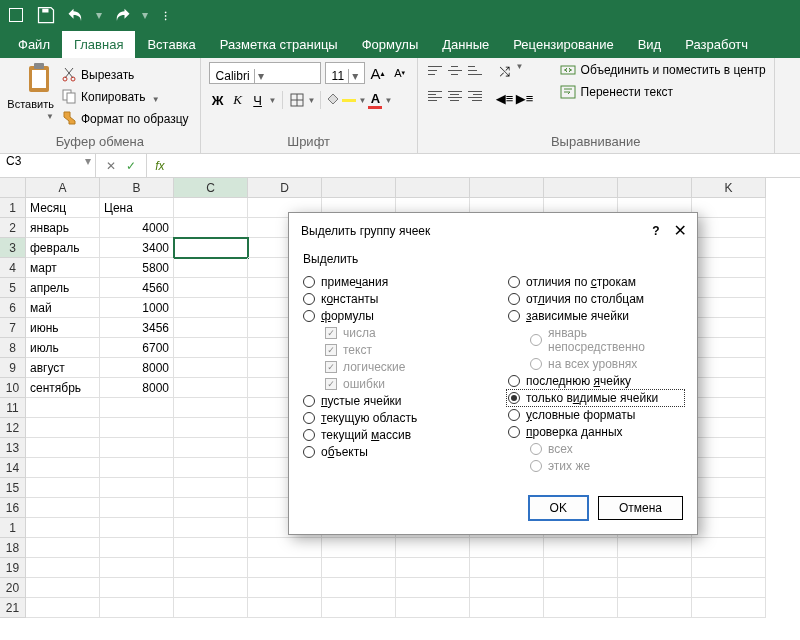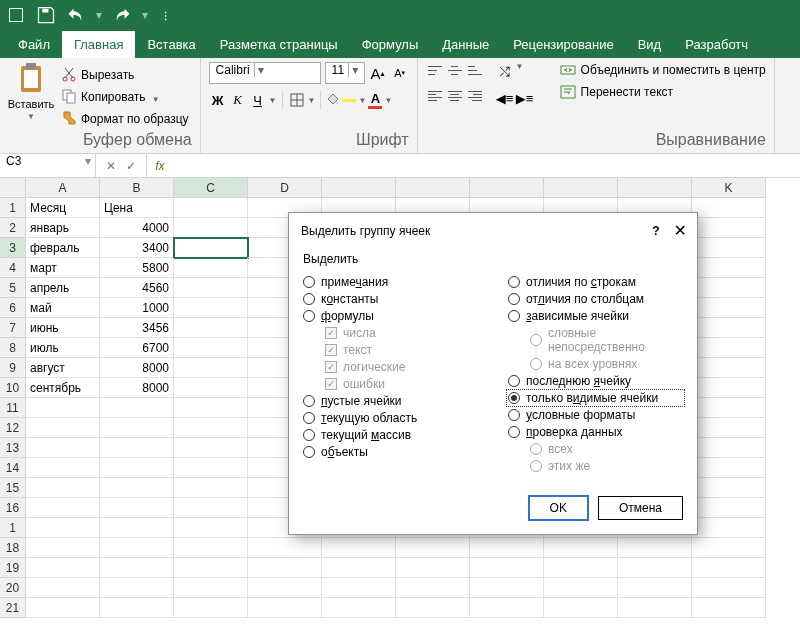--- a/index.html
+++ b/index.html
@@ -6,30 +6,30 @@
 body{background:#fff;width:800px;height:640px;overflow:hidden;position:relative}
 .titlebar{background:#217346;height:30px;display:flex;align-items:center;padding:0 6px;gap:10px}
 .titlebar .sq{width:14px;height:14px;border:1px solid #fff}
 .titlebar svg{fill:#fff}
 .tb-btn{width:20px;height:20px;display:flex;align-items:center;justify-content:center;color:#fff;cursor:pointer}
 .tabs{background:#217346;display:flex;align-items:flex-end;height:28px;padding-left:6px}
 .tab{padding:6px 12px;color:#fff;cursor:pointer;font-size:13px}
 .tab.active{background:#fff;color:#217346}
 .ribbon{background:#f3f3f3;height:96px;border-bottom:1px solid #d4d4d4;display:flex}
 .group{border-right:1px solid #d4d4d4;padding:4px 8px 2px;display:flex;flex-direction:column;position:relative}
-.group-label{text-align:right;color:#666;font-size:16px;margin-top:auto;padding-bottom:2px}
+.group-label{text-align:center;color:#666;font-size:13px;margin-top:auto;padding-bottom:2px}
 .paste-area{display:flex;align-items:flex-start;gap:4px}
-.paste-big{display:flex;flex-direction:column;align-items:center;width:46px;cursor:pointer}
+.paste-big{display:flex;flex-direction:column;align-items:flex-end;width:46px;cursor:pointer}
 .paste-big svg{width:30px;height:34px}
 .paste-big span{font-size:11px;margin-top:2px}
 .clip-btns{display:flex;flex-direction:column;gap:2px;padding-top:2px}
 .clip-btn{display:flex;align-items:flex-end;gap:4px;font-size:12px;cursor:pointer;padding:2px 3px}
 .clip-btn svg{width:16px;height:16px}
 .font-top{display:flex;align-items:center;gap:4px;margin-bottom:6px}
-.combo{background:#fff;border:1px solid #ababab;height:22px;display:flex;align-items:flex-start;padding:0 2px 0 6px}
+.combo{background:#fff;border:1px solid #ababab;height:22px;display:flex;align-items:flex-end;padding:0 2px 0 6px}
 .combo .dd{border-left:1px solid #ababab;width:14px;text-align:center;color:#666;margin-left:4px}
 .font-name{width:112px}
 .font-size{width:40px}
 .fbtn{width:18px;height:20px;display:flex;align-items:center;justify-content:center;cursor:pointer;font-size:13px}
 .font-bot{display:flex;align-items:center;gap:2px}
 .fbtn.b{font-weight:bold}
 .fbtn.i{font-style:italic;font-family:serif}
 .fbtn.u{text-decoration:underline}
 .sep{width:1px;height:18px;background:#d4d4d4;margin:0 3px}
 .color-btn{display:flex;align-items:center;gap:1px;cursor:pointer}
@@ -598,21 +598,21 @@
           <div class="radio">
             <div class="rb"></div>
             <span>от<span class="ul">л</span>ичия по столбцам</span>
           </div>
           <div class="radio">
             <div class="rb"></div>
             <span><span class="ul">з</span>ависимые ячейки</span>
           </div>
           <div class="radio dis sub">
             <div class="rb dis"></div>
-            <span>словные непосредственно</span>
+            <span>январь непосредственно</span>
           </div>
           <div class="radio dis sub">
             <div class="rb dis"></div>
             <span>на всех уровнях</span>
           </div>
           <div class="radio">
             <div class="rb"></div>
             <span>последнюю <span class="ul">я</span>чейку</span>
           </div>
           <div class="radio sel">

